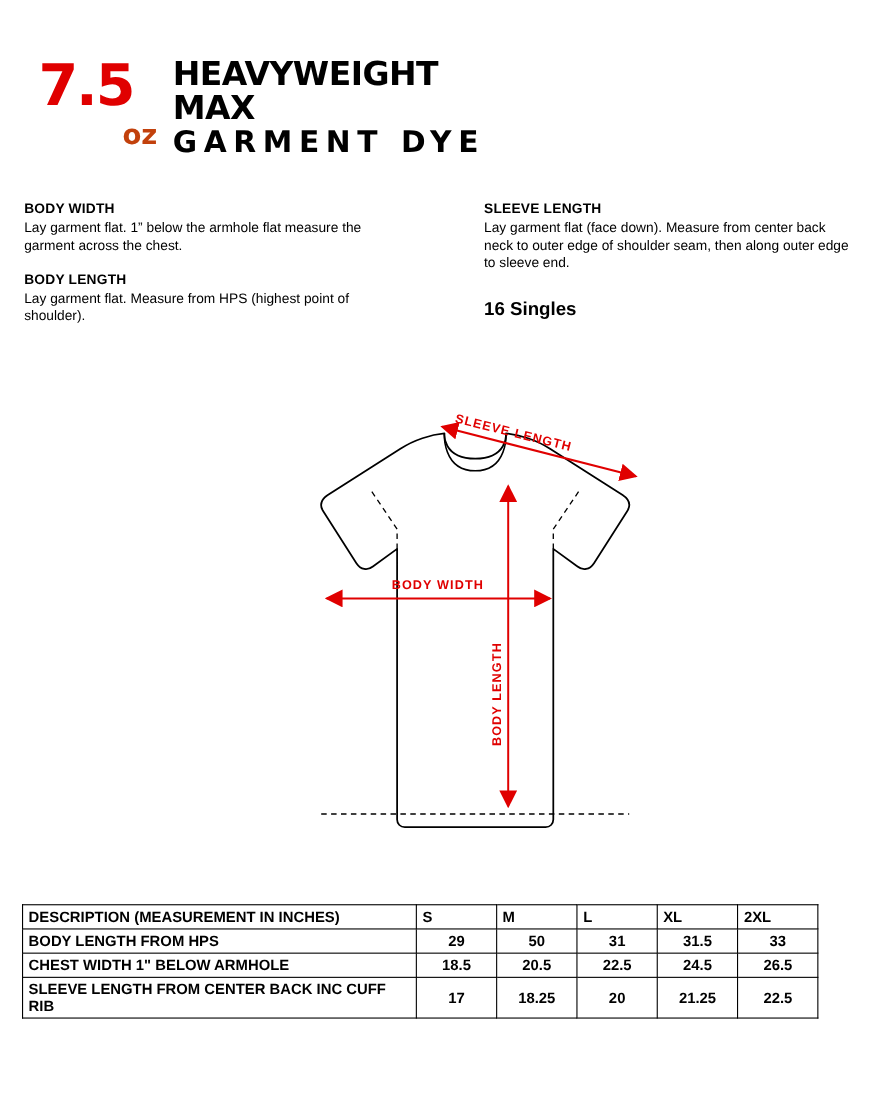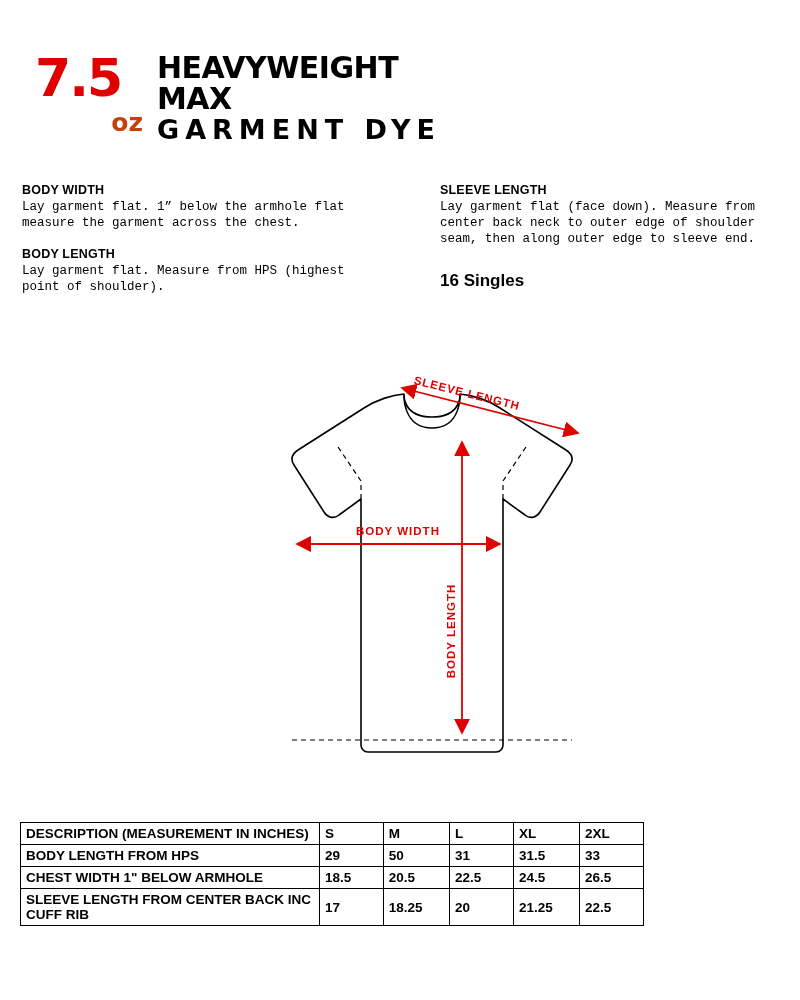--- a/index.html
+++ b/index.html
@@ -85,21 +85,20 @@
   .instr-title {
     font-size: 12.5px;
     font-weight: bold;
     margin: 0 0 2px 0;
     letter-spacing: 0.2px;
   }
   .instr-body {
     font-size: 12.5px;
     line-height: 16px;
     margin: 0 0 16px 0;
-    font-family: Liberation Mono, monospace;
   }
   .spec-line {
     font-size: 17px;
     font-weight: bold;
     line-height: 23px;
     margin: 0;
   }
   .spec-block { margin-top: 22px; }
 
   
@@ -109,41 +108,41 @@
     top: 355px;
     width: 800px;
     height: 460px;
   }
 
   
   .size-table {
     position: absolute;
     left: 20px;
     top: 822px;
-    width: 624px;
+    width: 724px;
     border-collapse: collapse;
     font-size: 13.5px;
   }
   .size-table th, .size-table td {
     border: 1px solid #000000;
     padding: 3px 5px;
     font-weight: bold;
     height: 20px;
     box-sizing: border-box;
   }
   .size-table th.desc, .size-table td.desc {
     text-align: left;
     width: 380px;
   }
   .size-table th.sz {
     text-align: left;
     width: 76px;
   }
   .size-table td.val {
-    text-align: left;
+    text-align: center;
     width: 76px;
   }
 </style>
 </head>
 <body>
 
 <div class="logo-block">
   <div class="logo-oz-wrap">
     <span class="logo-75">7.5</span>
     <span class="logo-oz">oz</span>

